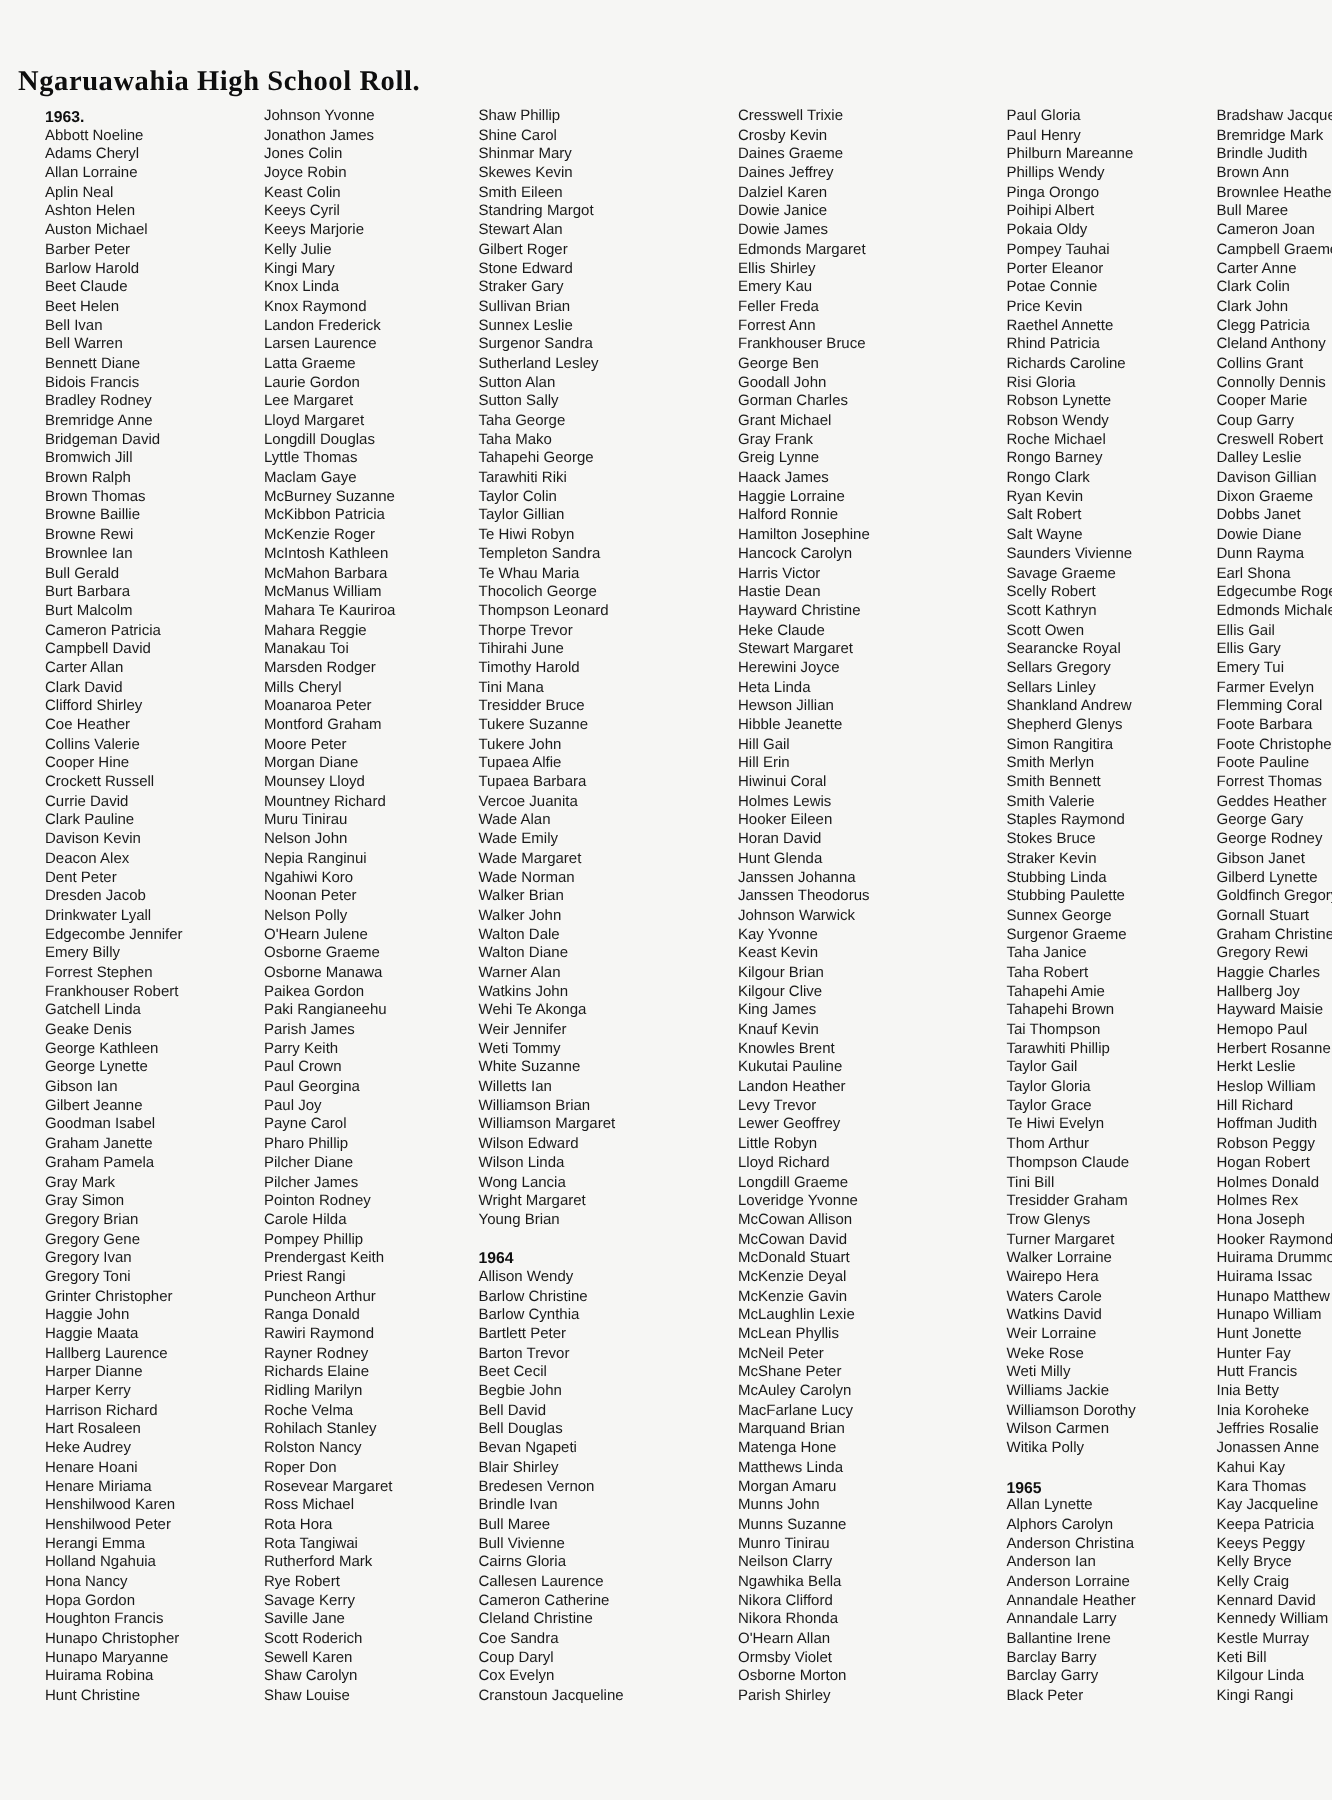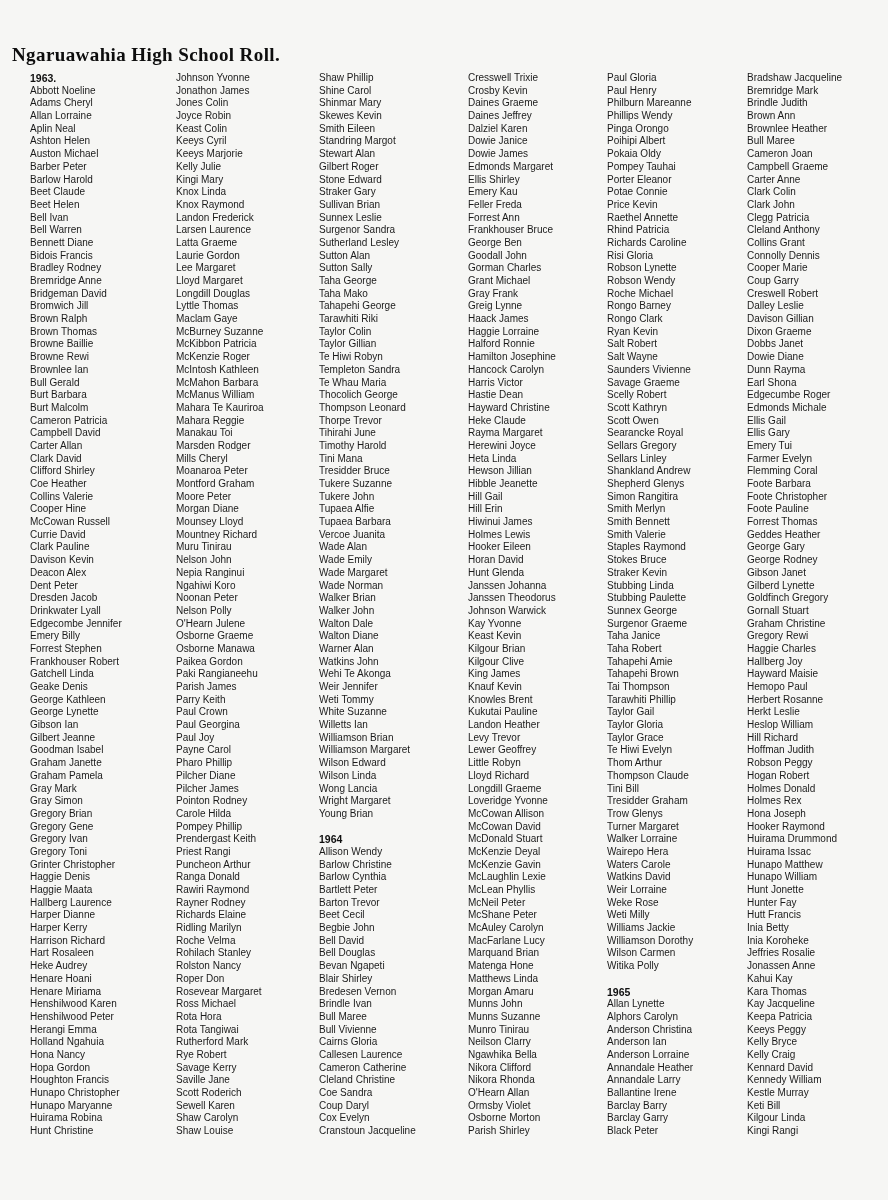--- a/index.html
+++ b/index.html
@@ -36,22 +36,22 @@
     display: flex;
     align-items: flex-start;
     gap: 16px;
   }
   .roll-column {
     flex: 0 0 auto;
   }
   .roll-column.c0 { width: 130px; }
   .roll-column.c1 { width: 127px; }
   .roll-column.c2 { width: 133px; }
-  .roll-column.c3 { width: 123px; }
-  .roll-column.c4 { width: 124px; }
+  .roll-column.c3 { width: 123px; margin-left: 24px; }
+  .roll-column.c4 { width: 124px; margin-left: 40px; }
   .roll-column.c5 { width: 160px; }
   .entry {
     height: 12.7px;
     line-height: 12.7px;
     font-size: 10px;
     white-space: nowrap;
     overflow: visible;
     color: #1a1a1a;
   }
   .entry.year {
@@ -99,21 +99,21 @@
         <div class="entry">Burt Barbara</div>
         <div class="entry">Burt Malcolm</div>
         <div class="entry">Cameron Patricia</div>
         <div class="entry">Campbell David</div>
         <div class="entry">Carter Allan</div>
         <div class="entry">Clark David</div>
         <div class="entry">Clifford Shirley</div>
         <div class="entry">Coe Heather</div>
         <div class="entry">Collins Valerie</div>
         <div class="entry">Cooper Hine</div>
-        <div class="entry">McCowan Russell</div>
+        <div class="entry">Crockett Russell</div>
         <div class="entry">Currie David</div>
         <div class="entry">Clark Pauline</div>
         <div class="entry">Davison Kevin</div>
         <div class="entry">Deacon Alex</div>
         <div class="entry">Dent Peter</div>
         <div class="entry">Dresden Jacob</div>
         <div class="entry">Drinkwater Lyall</div>
         <div class="entry">Edgecombe Jennifer</div>
         <div class="entry">Emery Billy</div>
         <div class="entry">Forrest Stephen</div>
@@ -127,21 +127,21 @@
         <div class="entry">Goodman Isabel</div>
         <div class="entry">Graham Janette</div>
         <div class="entry">Graham Pamela</div>
         <div class="entry">Gray Mark</div>
         <div class="entry">Gray Simon</div>
         <div class="entry">Gregory Brian</div>
         <div class="entry">Gregory Gene</div>
         <div class="entry">Gregory Ivan</div>
         <div class="entry">Gregory Toni</div>
         <div class="entry">Grinter Christopher</div>
-        <div class="entry">Haggie Denis</div>
+        <div class="entry">Haggie John</div>
         <div class="entry">Haggie Maata</div>
         <div class="entry">Hallberg Laurence</div>
         <div class="entry">Harper Dianne</div>
         <div class="entry">Harper Kerry</div>
         <div class="entry">Harrison Richard</div>
         <div class="entry">Hart Rosaleen</div>
         <div class="entry">Heke Audrey</div>
         <div class="entry">Henare Hoani</div>
         <div class="entry">Henare Miriama</div>
         <div class="entry">Henshilwood Karen</div>
@@ -350,28 +350,28 @@
         <div class="entry">Greig Lynne</div>
         <div class="entry">Haack James</div>
         <div class="entry">Haggie Lorraine</div>
         <div class="entry">Halford Ronnie</div>
         <div class="entry">Hamilton Josephine</div>
         <div class="entry">Hancock Carolyn</div>
         <div class="entry">Harris Victor</div>
         <div class="entry">Hastie Dean</div>
         <div class="entry">Hayward Christine</div>
         <div class="entry">Heke Claude</div>
-        <div class="entry">Rayma Margaret</div>
+        <div class="entry">Stewart Margaret</div>
         <div class="entry">Herewini Joyce</div>
         <div class="entry">Heta Linda</div>
         <div class="entry">Hewson Jillian</div>
         <div class="entry">Hibble Jeanette</div>
         <div class="entry">Hill Gail</div>
         <div class="entry">Hill Erin</div>
-        <div class="entry">Hiwinui James</div>
+        <div class="entry">Hiwinui Coral</div>
         <div class="entry">Holmes Lewis</div>
         <div class="entry">Hooker Eileen</div>
         <div class="entry">Horan David</div>
         <div class="entry">Hunt Glenda</div>
         <div class="entry">Janssen Johanna</div>
         <div class="entry">Janssen Theodorus</div>
         <div class="entry">Johnson Warwick</div>
         <div class="entry">Kay Yvonne</div>
         <div class="entry">Keast Kevin</div>
         <div class="entry">Kilgour Brian</div>

